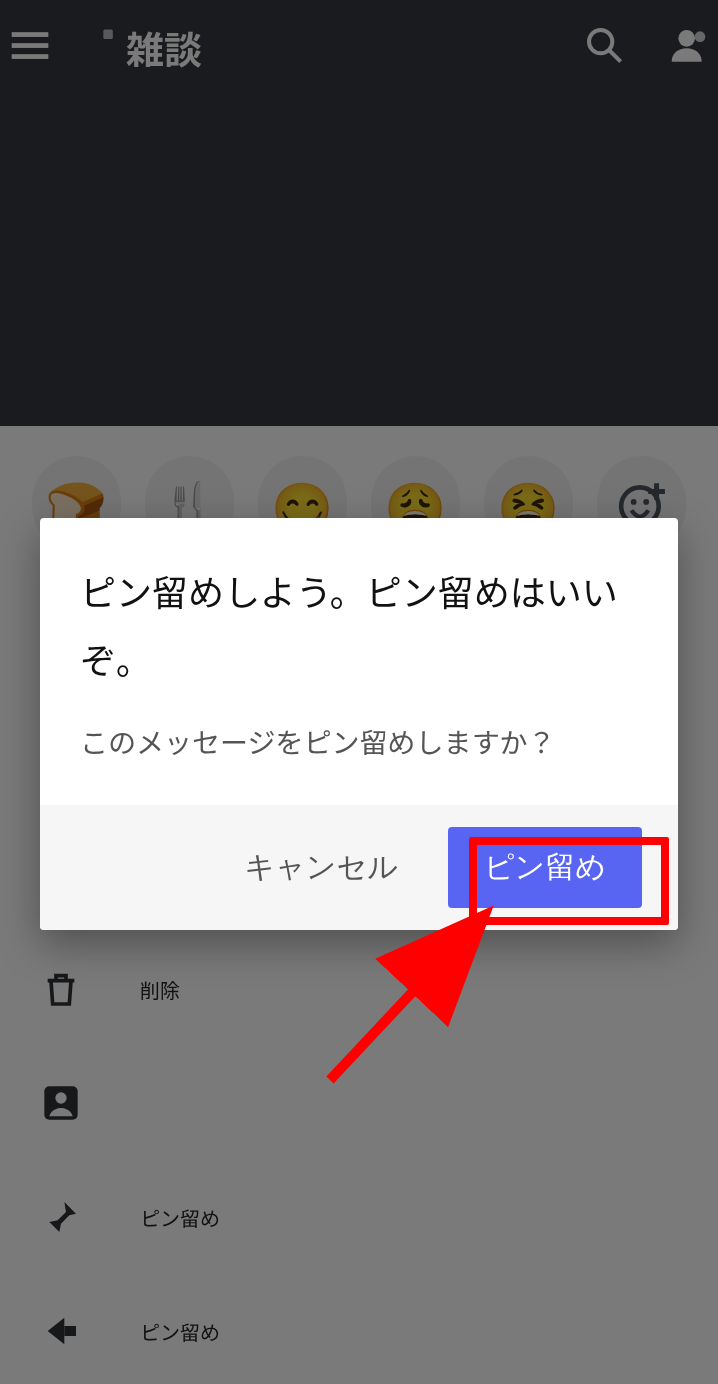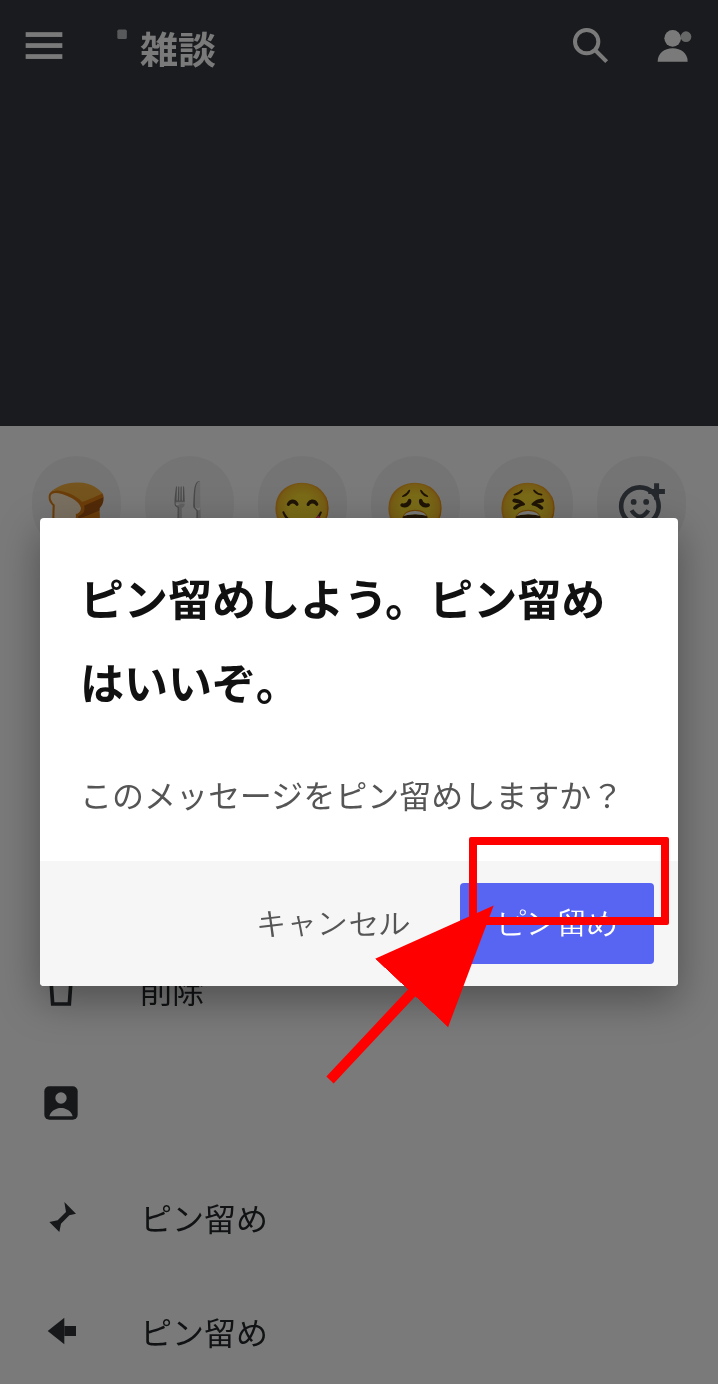--- a/index.html
+++ b/index.html
@@ -2,21 +2,21 @@
 <html><head>
 <meta charset="utf-8">
 <style>
   * { box-sizing: border-box; margin: 0; padding: 0; }
   html, body { width: 718px; height: 1384px; overflow: hidden; font-family: -apple-system, "Hiragino Sans", "Noto Sans JP", sans-serif; }
   body { position: relative; background: #36393f; }
 
   
   .header {
     position: absolute; top: 0; left: 0; right: 0; height: 94px;
-    display: flex; align-items: center; padding: 0 22px;
+    display: flex; align-items: center; padding: 0 8px;
     color: #fff;
   }
   .header .menu-btn svg { width: 44px; height: 44px; }
   .header .channel {
     display: flex; align-items: center; margin-left: 26px; gap: 10px;
   }
   .hash-icon svg { width: 38px; height: 38px; display: block; }
   .channel-name { font-size: 38px; font-weight: 700; color: #fff; }
   .header-right { margin-left: auto; display: flex; align-items: center; gap: 46px; }
   .header-right svg { width: 40px; height: 40px; }
@@ -38,39 +38,39 @@
 
   .menu-list {
     padding: 18px 0 0 0;
   }
   .menu-item {
     display: flex; align-items: center; height: 114px; padding: 0 34px 0 38px;
     color: #2e3338;
   }
   .menu-item .mi-icon { width: 46px; display:flex; align-items:center; justify-content:center; }
   .menu-item .mi-icon svg { width: 40px; height: 40px; fill: #2e3338; }
-  .menu-item .mi-label { font-size: 32px; margin-left: 56px; color: #23272a; }
+  .menu-item .mi-label { font-size: 20px; margin-left: 56px; color: #23272a; }
 
   
   .dim {
     position: absolute; inset: 0; background: rgba(0,0,0,0.52);
   }
 
   
   .dialog {
     position: absolute; left: 40px; right: 40px; top: 518px;
     background: #fff; border-radius: 4px;
     box-shadow: 0 14px 40px rgba(0,0,0,.35);
     overflow: hidden;
   }
   .dialog-body { padding: 38px 40px 44px; }
-  .dialog-title { font-size: 44px; font-weight: 700; line-height: 1.9; color: #111; }
-  .dialog-msg   { margin-top: 48px; font-size: 32px; color: #555; }
+  .dialog-title { font-size: 36px; font-weight: 400; line-height: 1.9; color: #111; }
+  .dialog-msg   { margin-top: 28px; font-size: 28px; color: #555; }
   .dialog-actions {
-    background: #f6f6f7; padding: 22px 24px; display: flex; justify-content: flex-end; gap: 28px; align-items: center;
+    background: #f6f6f7; padding: 22px 36px; display: flex; justify-content: flex-end; gap: 28px; align-items: center;
   }
   .btn-cancel  { background: transparent; border: none; font-size: 30px; color: #555; padding: 18px 22px; cursor: pointer; }
   .btn-primary {
     background: #5865F2; color: #fff; border: none; font-size: 30px;
     padding: 20px 36px; border-radius: 4px; cursor: pointer;
   }
 
   
   .anno-box {
     position: absolute; border: 8px solid #ff0000; border-radius: 2px; pointer-events: none;

